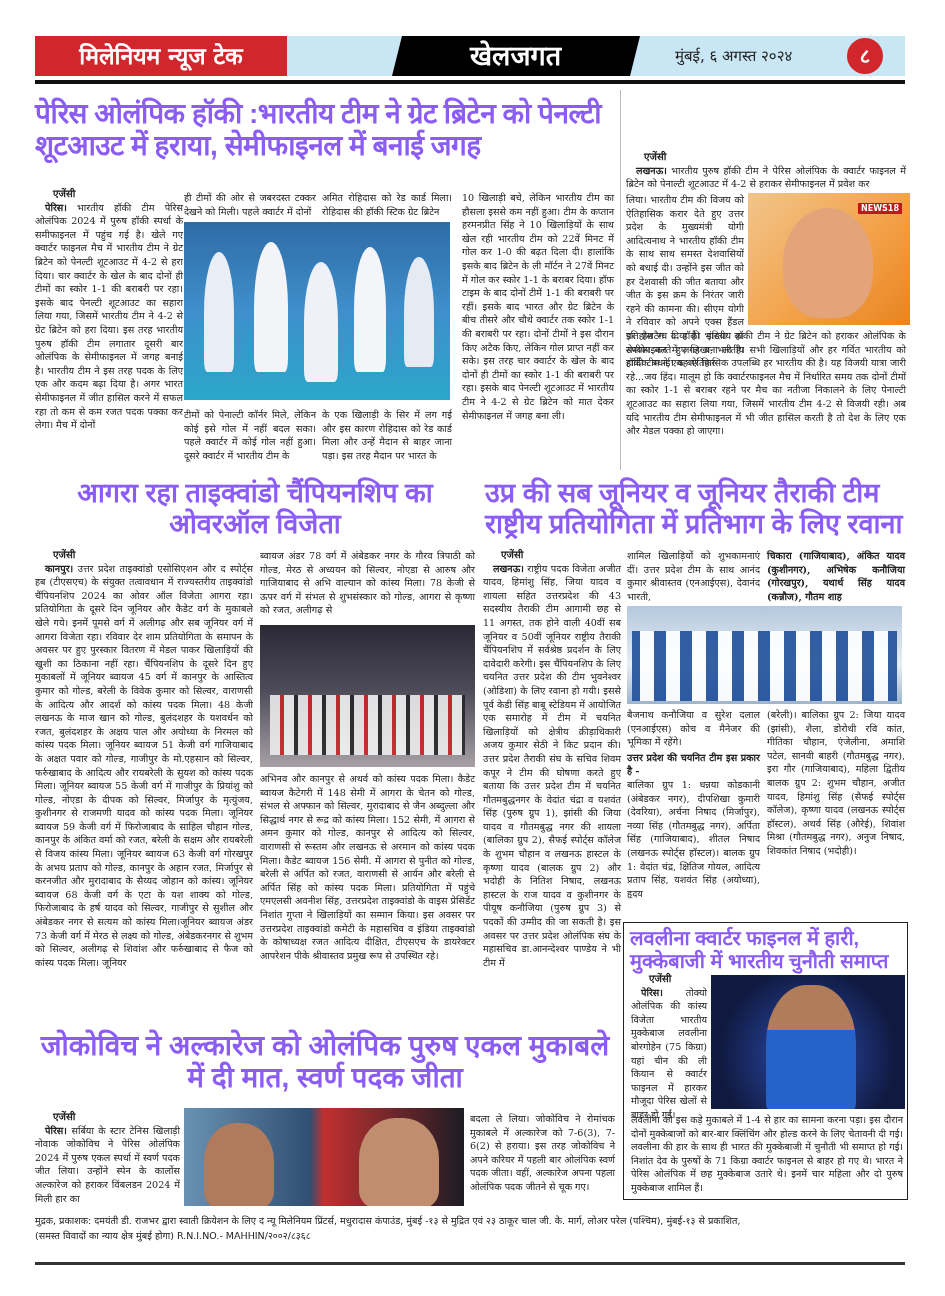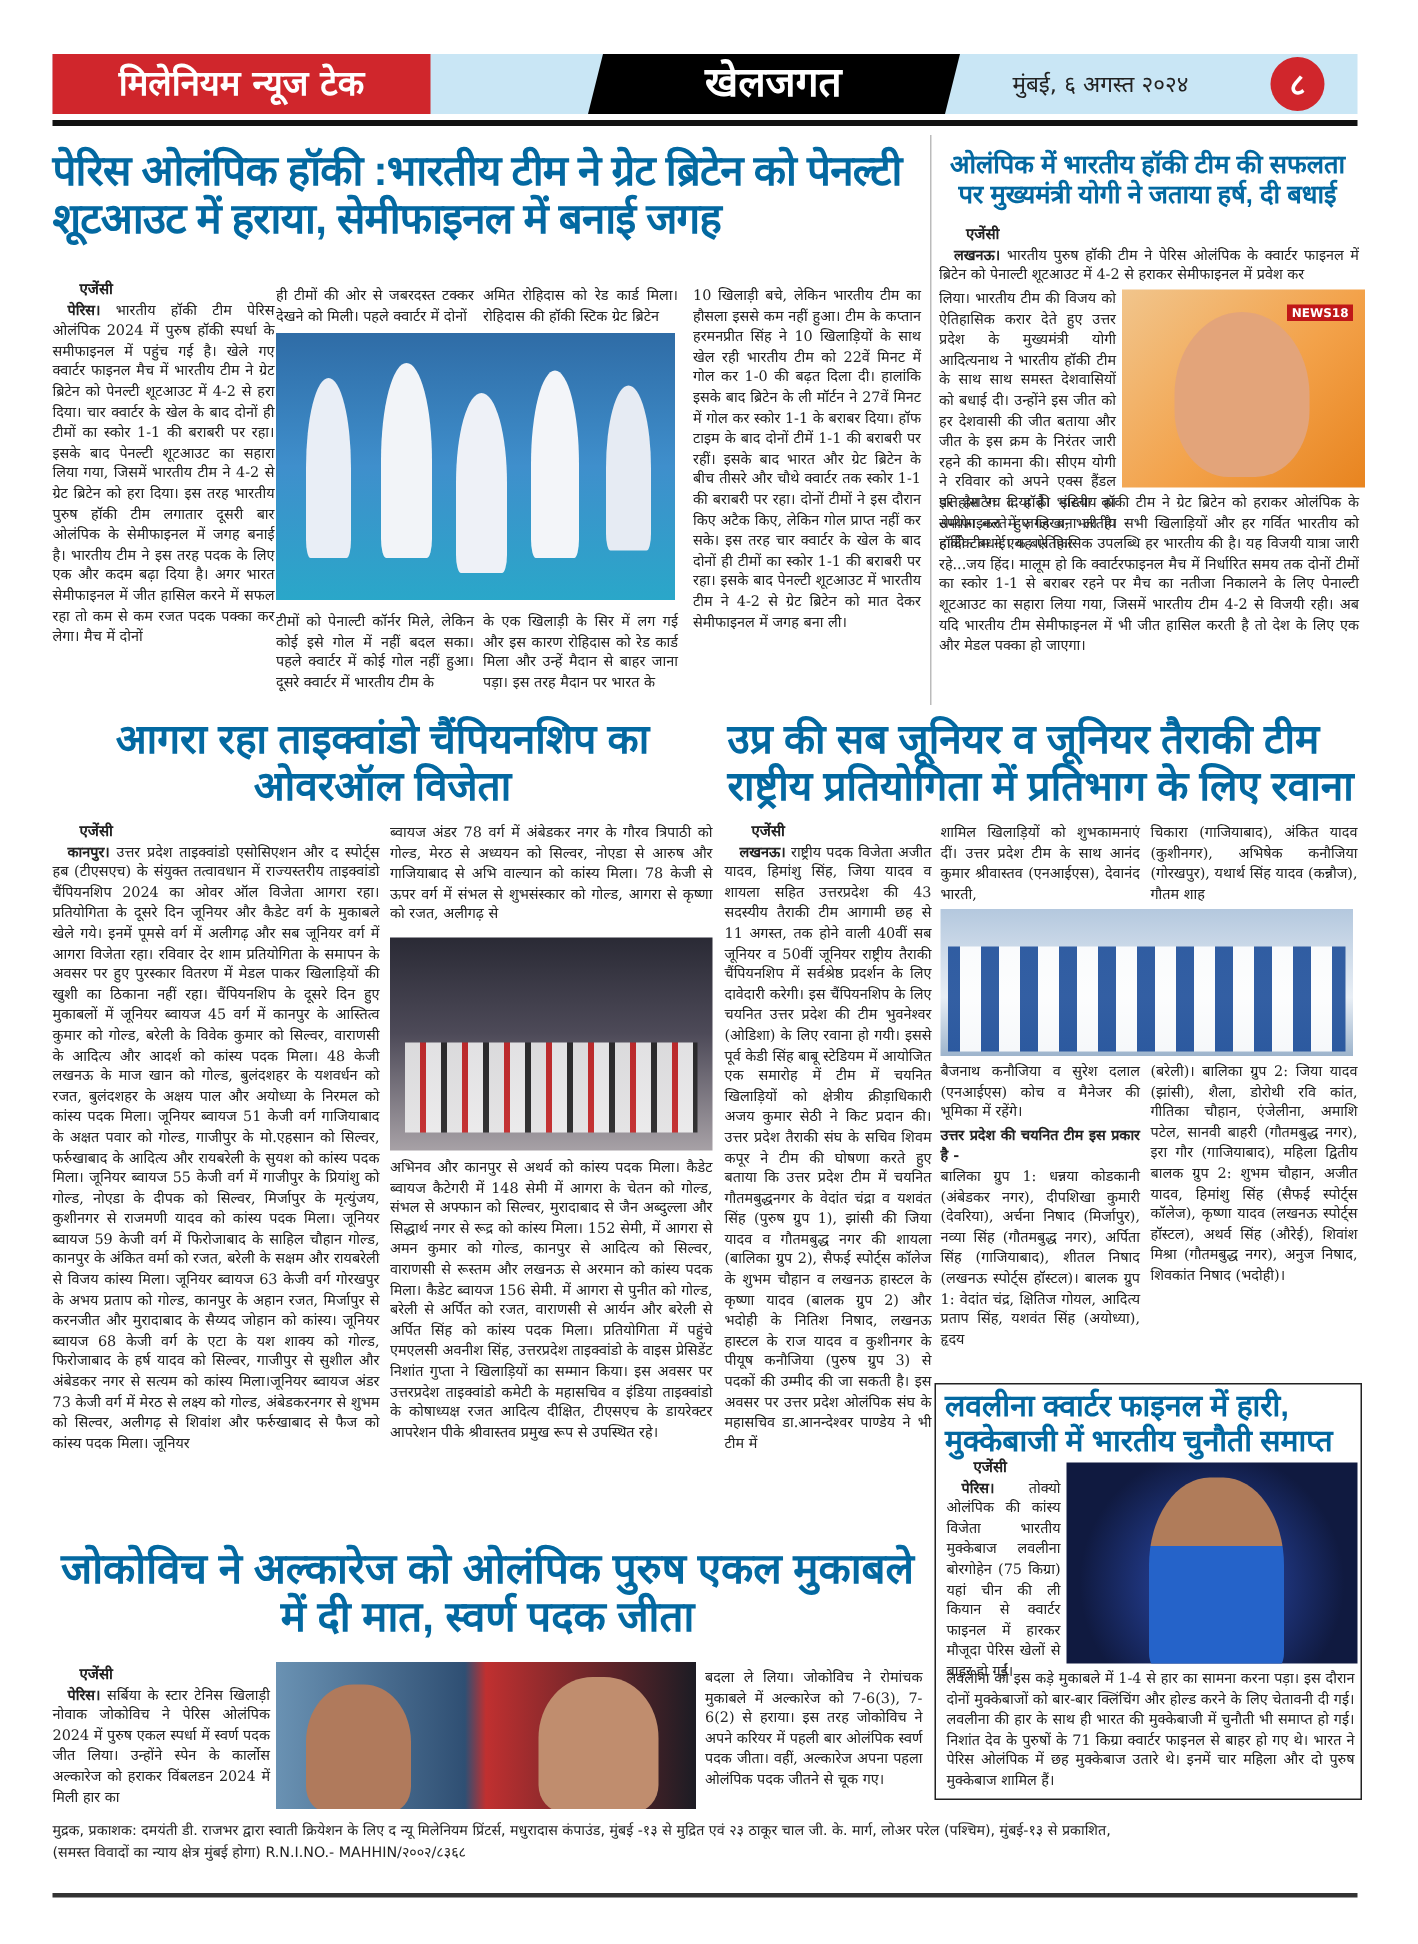--- a/index.html
+++ b/index.html
@@ -8,21 +8,21 @@
 
   
   .masthead { position: absolute; left: 35px; top: 36px; width: 870px; height: 40px; background: #c9e6f5; }
   .mast-brand { position: absolute; left: 0; top: 0; width: 252px; height: 40px; background: #d0262c; color: #fff; font-weight: bold; font-size: 23px; line-height: 40px; text-align: center; font-family: "DejaVu Sans", sans-serif; }
   .mast-section { position: absolute; left: 362px; top: 0; width: 238px; height: 40px; background: #000; color: #fff; font-weight: bold; font-size: 27px; line-height: 40px; text-align: center; transform: skewX(-14deg); }
   .mast-section span { display: inline-block; transform: skewX(14deg); }
   .mast-date { position: absolute; left: 640px; top: 0; height: 40px; line-height: 40px; font-size: 15px; color: #222; }
   .mast-page { position: absolute; left: 812px; top: 2px; width: 36px; height: 36px; border-radius: 50%; background: #d0262c; color: #fff; font-size: 20px; line-height: 36px; text-align: center; font-weight: bold; }
   .rule-top { position: absolute; left: 35px; top: 80px; width: 870px; height: 4px; background: #111; }
 
-  .headline { position: absolute; font-weight: bold; color: #0369a1; line-height: 1.15; font-family: "Liberation Sans", sans-serif; }
+  .headline { position: absolute; font-weight: bold; color: #8b5cf6; line-height: 1.15; font-family: "Liberation Sans", sans-serif; }
   .h-main { left: 35px; top: 98px; width: 580px; font-size: 28px; letter-spacing: -0.5px; }
   .h-side { left: 625px; top: 100px; width: 280px; font-size: 17px; text-align: center; }
   .h-agra { left: 35px; top: 478px; width: 440px; font-size: 27px; text-align: center; }
   .h-swim { left: 485px; top: 478px; width: 425px; font-size: 27px; text-align: left; }
   .h-djok { left: 35px; top: 1030px; width: 580px; font-size: 28px; text-align: center; }
   .h-lov { left: 630px; top: 927px; width: 270px; font-size: 20px; text-align: left; }
 
   .col { position: absolute; font-size: 9.6px; line-height: 13.6px; text-align: justify; color: #222; font-family: "DejaVu Serif", serif; }
   .byline { font-weight: bold; font-size: 10px; margin-left: 18px; }
   .lead { font-weight: bold; margin-left: 10px; }
@@ -70,21 +70,20 @@
     <div class="fig" style="left:120px;top:40px;width:34px;height:120px;background:#eef1f7;"></div>
     <div class="fig" style="left:170px;top:25px;width:32px;height:125px;background:#f3f5f9;"></div>
     <div class="fig" style="left:220px;top:35px;width:30px;height:110px;background:#e6ebf3;"></div>
   </div>
   <div class="col" style="left:322px; top:408px; width:130px;">के एक खिलाड़ी के सिर में लग गई और इस कारण रोहिदास को रेड कार्ड मिला और उन्हें मैदान से बाहर जाना पड़ा। इस तरह मैदान पर भारत के</div>
   <div class="col" style="left:184px; top:408px; width:132px;">टीमों को पेनाल्टी कॉर्नर मिले, लेकिन कोई इसे गोल में नहीं बदल सका। पहले क्वार्टर में कोई गोल नहीं हुआ। दूसरे क्वार्टर में भारतीय टीम के</div>
   <div class="col" style="left:462px; top:191px; width:152px;">10 खिलाड़ी बचे, लेकिन भारतीय टीम का हौसला इससे कम नहीं हुआ। टीम के कप्तान हरमनप्रीत सिंह ने 10 खिलाड़ियों के साथ खेल रही भारतीय टीम को 22वें मिनट में गोल कर 1-0 की बढ़त दिला दी। हालांकि इसके बाद ब्रिटेन के ली मॉर्टन ने 27वें मिनट में गोल कर स्कोर 1-1 के बराबर दिया। हॉफ टाइम के बाद दोनों टीमें 1-1 की बराबरी पर रहीं। इसके बाद भारत और ग्रेट ब्रिटेन के बीच तीसरे और चौथे क्वार्टर तक स्कोर 1-1 की बराबरी पर रहा। दोनों टीमों ने इस दौरान किए अटैक किए, लेकिन गोल प्राप्त नहीं कर सके। इस तरह चार क्वार्टर के खेल के बाद दोनों ही टीमों का स्कोर 1-1 की बराबरी पर रहा। इसके बाद पेनल्टी शूटआउट में भारतीय टीम ने 4-2 से ग्रेट ब्रिटेन को मात देकर सेमीफाइनल में जगह बना ली।</div>
 
   <div class="rule-mid"></div>
 
-  <div class="headline h-side">ओलंपिक में भारतीय हॉकी टीम की सफलता पर मुख्यमंत्री योगी ने जताया हर्ष, दी बधाई</div>
   <div class="col" style="left:626px; top:150px; width:280px;">
     <div class="byline">एजेंसी</div>
     <span class="lead">लखनऊ।</span>
     <span>भारतीय पुरुष हॉकी टीम ने पेरिस ओलंपिक के क्वार्टर फाइनल में ब्रिटेन को पेनाल्टी शूटआउट में 4-2 से हराकर सेमीफाइनल में प्रवेश कर</span>
   </div>
   <div class="col" style="left:626px; top:193px; width:118px;">लिया। भारतीय टीम की विजय को ऐतिहासिक करार देते हुए उत्तर प्रदेश के मुख्यमंत्री योगी आदित्यनाथ ने भारतीय हॉकी टीम के साथ साथ समस्त देशवासियों को बधाई दी। उन्होंने इस जीत को हर देशवासी की जीत बताया और जीत के इस क्रम के निरंतर जारी रहने की कामना की। सीएम योगी ने रविवार को अपने एक्स हैंडल पर हैशटैग द हॉकी इंडिया का उपयोग करते हुए लिखा, भारतीय हॉकी टीम ने एक बार फिर</div>
   <div class="photo photo-yogi">
     <div class="fig" style="left:35px;top:15px;width:90px;height:110px;background:#e3a47a;border-radius:50% 50% 40% 40%;"></div>
     <div class="news-tag">NEWS18</div>
   </div>
@@ -102,21 +101,21 @@
   </div>
   <div class="col" style="left:260px; top:772px; width:215px;">अभिनव और कानपुर से अथर्व को कांस्य पदक मिला। कैडेट ब्वायज कैटेगरी में 148 सेमी में आगरा के चेतन को गोल्ड, संभल से अफ्फान को सिल्वर, मुरादाबाद से जैन अब्दुल्ला और सिद्धार्थ नगर से रूद्र को कांस्य मिला। 152 सेमी, में आगरा से अमन कुमार को गोल्ड, कानपुर से आदित्य को सिल्वर, वाराणसी से रूस्तम और लखनऊ से अरमान को कांस्य पदक मिला। कैडेट ब्वायज 156 सेमी. में आगरा से पुनीत को गोल्ड, बरेली से अर्पित को रजत, वाराणसी से आर्यन और बरेली से अर्पित सिंह को कांस्य पदक मिला। प्रतियोगिता में पहुंचे एमएलसी अवनीश सिंह, उत्तरप्रदेश ताइक्वांडो के वाइस प्रेसिडेंट निशांत गुप्ता ने खिलाड़ियों का सम्मान किया। इस अवसर पर उत्तरप्रदेश ताइक्वांडो कमेटी के महासचिव व इंडिया ताइक्वांडो के कोषाध्यक्ष रजत आदित्य दीक्षित, टीएसएच के डायरेक्टर आपरेशन पीके श्रीवास्तव प्रमुख रूप से उपस्थित रहे।</div>
 
   <div class="headline h-swim">उप्र की सब जूनियर व जूनियर तैराकी टीम राष्ट्रीय प्रतियोगिता में प्रतिभाग के लिए रवाना</div>
   <div class="col" style="left:483px; top:548px; width:138px;">
     <div class="byline">एजेंसी</div>
     <span class="lead">लखनऊ।</span>
     <span>राष्ट्रीय पदक विजेता अजीत यादव, हिमांशु सिंह, जिया यादव व शायला सहित उत्तरप्रदेश की 43 सदस्यीय तैराकी टीम आगामी छह से 11 अगस्त, तक होने वाली 40वीं सब जूनियर व 50वीं जूनियर राष्ट्रीय तैराकी चैंपियनशिप में सर्वश्रेष्ठ प्रदर्शन के लिए दावेदारी करेगी। इस चैंपियनशिप के लिए चयनित उत्तर प्रदेश की टीम भुवनेश्वर (ओडिशा) के लिए रवाना हो गयी। इससे पूर्व केडी सिंह बाबू स्टेडियम में आयोजित एक समारोह में टीम में चयनित खिलाड़ियों को क्षेत्रीय क्रीड़ाधिकारी अजय कुमार सेठी ने किट प्रदान की।उत्तर प्रदेश तैराकी संघ के सचिव शिवम कपूर ने टीम की घोषणा करते हुए बताया कि उत्तर प्रदेश टीम में चयनित गौतमबुद्धनगर के वेदांत चंद्रा व यशवंत सिंह (पुरुष ग्रुप 1), झांसी की जिया यादव व गौतमबुद्ध नगर की शायला (बालिका ग्रुप 2), सैफई स्पोर्ट्स कॉलेज के शुभम चौहान व लखनऊ हास्टल के कृष्णा यादव (बालक ग्रुप 2) और भदोही के नितिश निषाद, लखनऊ हास्टल के राज यादव व कुशीनगर के पीयूष कनौजिया (पुरुष ग्रुप 3) से पदकों की उम्मीद की जा सकती है। इस अवसर पर उत्तर प्रदेश ओलंपिक संघ के महासचिव डा.आनन्देश्वर पाण्डेय ने भी टीम में</span>
   </div>
   <div class="col" style="left:627px; top:549px; width:133px;">शामिल खिलाड़ियों को शुभकामनाएं दीं। उत्तर प्रदेश टीम के साथ आनंद कुमार श्रीवास्तव (एनआईएस), देवानंद भारती,</div>
-  <div class="col" style="left:767px; top:549px; width:138px;">चिकारा (गाजियाबाद), अंकित यादव (कुशीनगर), अभिषेक कनौजिया (गोरखपुर), यथार्थ सिंह यादव (कन्नौज), गौतम शाह</div>
+  <div class="col" style="left:767px; top:549px; width:138px;font-weight:bold;">चिकारा (गाजियाबाद), अंकित यादव (कुशीनगर), अभिषेक कनौजिया (गोरखपुर), यथार्थ सिंह यादव (कन्नौज), गौतम शाह</div>
   <div class="photo photo-swim">
     <div style="position:absolute;left:5px;top:25px;width:265px;height:70px;background:repeating-linear-gradient(90deg,#1f4f9a 0 8px,#ffffff 8px 22px,#1f4f9a 22px 26px);opacity:0.9;"></div>
   </div>
   <div class="col" style="left:627px; top:708px; width:133px;">
     <div>बैजनाथ कनौजिया व सुरेश दलाल (एनआईएस) कोच व मैनेजर की भूमिका में रहेंगे।</div>
     <div style="font-weight:bold; margin-top:2px;">उत्तर प्रदेश की चयनित टीम इस प्रकार है -</div>
     <div>बालिका ग्रुप 1: धन्नया कोडकानी (अंबेडकर नगर), दीपशिखा कुमारी (देवरिया), अर्चना निषाद (मिर्जापुर), नव्या सिंह (गौतमबुद्ध नगर), अर्पिता सिंह (गाजियाबाद), शीतल निषाद (लखनऊ स्पोर्ट्स हॉस्टल)। बालक ग्रुप 1: वेदांत चंद्र, क्षितिज गोयल, आदित्य प्रताप सिंह, यशवंत सिंह (अयोध्या), हृदय</div>
   </div>
   <div class="col" style="left:767px; top:708px; width:138px;">(बरेली)। बालिका ग्रुप 2: जिया यादव (झांसी), शैला, डोरोथी रवि कांत, गीतिका चौहान, एंजेलीना, अमाशि पटेल, सानवी बाहरी (गौतमबुद्ध नगर), इरा गौर (गाजियाबाद), महिला द्वितीय बालक ग्रुप 2: शुभम चौहान, अजीत यादव, हिमांशु सिंह (सैफई स्पोर्ट्स कॉलेज), कृष्णा यादव (लखनऊ स्पोर्ट्स हॉस्टल), अथर्व सिंह (औरेई), शिवांश मिश्रा (गौतमबुद्ध नगर), अनुज निषाद, शिवकांत निषाद (भदोही)।</div>
 

